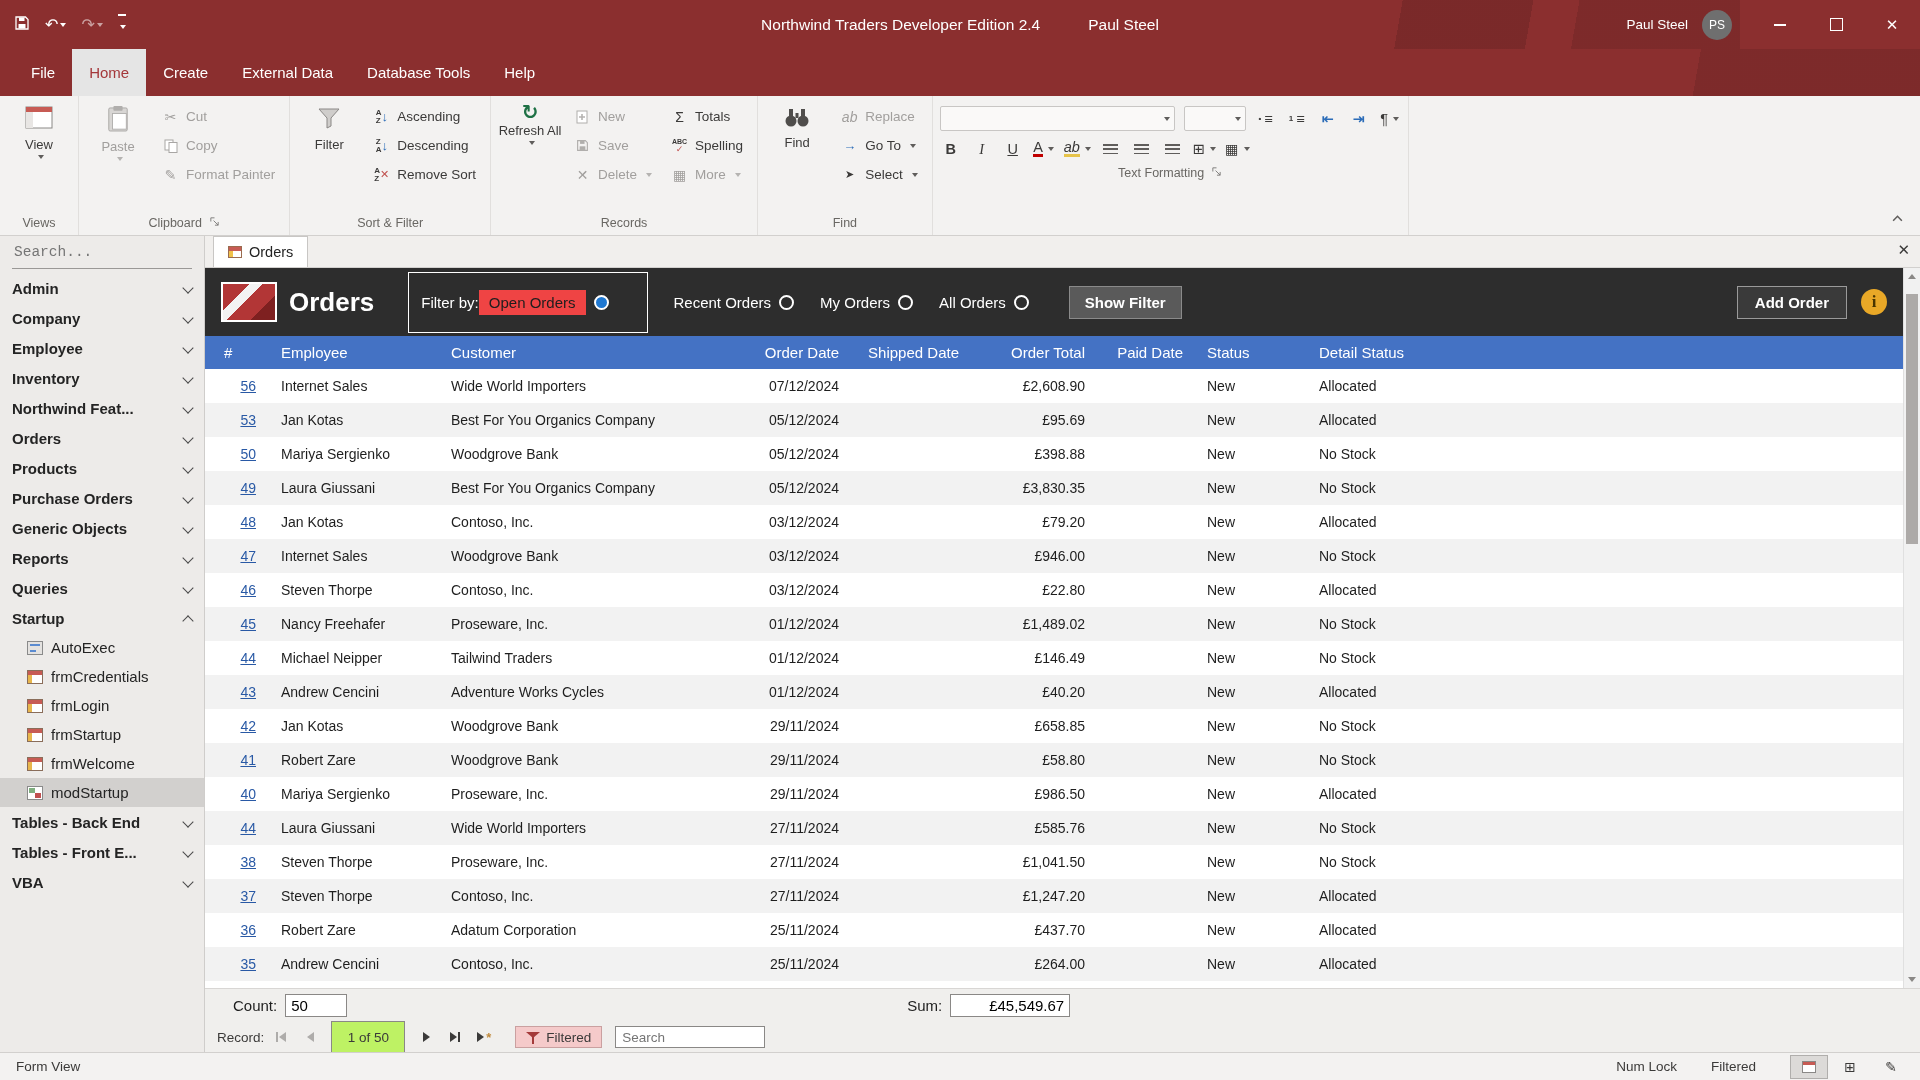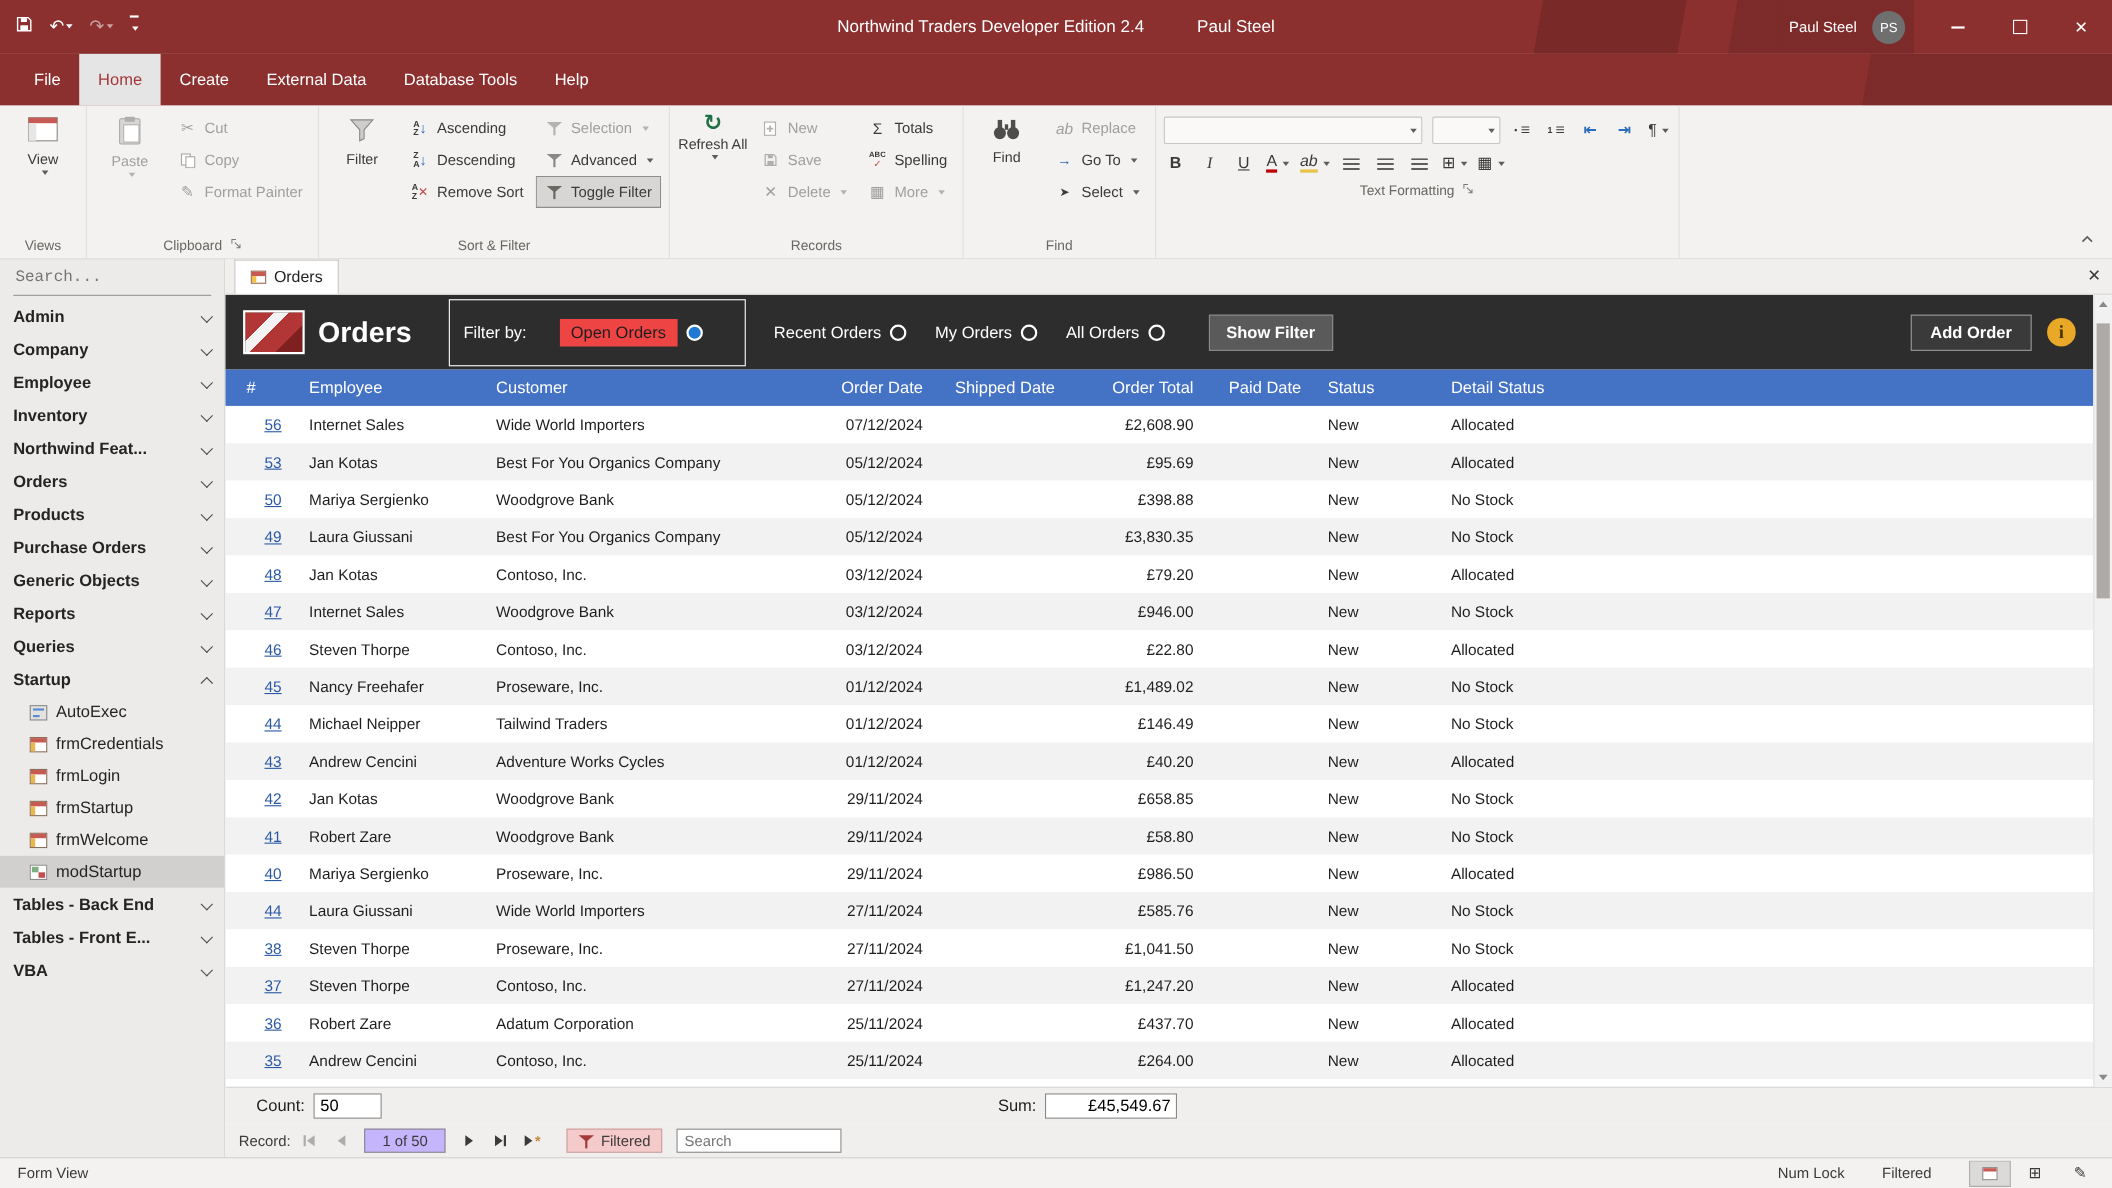--- a/index.html
+++ b/index.html
@@ -90,21 +90,21 @@
   .tabbar{height:32px;background:#f1efed;border-bottom:1px solid #d2d0ce;display:flex;align-items:flex-end;padding-left:8px;box-sizing:border-box;position:relative}
   .doctab{height:31px;background:#fff;border:1px solid #c8c6c4;border-bottom:none;display:flex;align-items:center;gap:7px;padding:0 14px;font-size:14.5px;color:#242424;box-sizing:border-box}
   .tabicon{width:14px;height:12px;position:relative;background:#fff;border:1px solid #9a6b4f;box-sizing:border-box}
   .tabicon::before{content:'';position:absolute;left:0;top:0;right:0;height:3.5px;background:#c75b54}
   .tabicon::after{content:'';position:absolute;left:0;top:3.5px;width:4px;bottom:0;background:#f0c24b}
   .doc-close{position:absolute;right:10px;top:5px;font-size:15px;color:#3b3a39}
   .formheader{height:68px;background:#2d2d2d;display:flex;align-items:center;color:#fff;padding:0 16px;box-sizing:border-box;margin-right:17px}
   .logo{width:56px;height:40px;border:2px solid #fff;box-sizing:border-box;flex:none;margin-right:12px;
         background:linear-gradient(135deg,#b23636 0 30%,#f3f3f3 30% 45%,#b23636 45% 72%,#7e2020 72%)}
   .fh-title{font-size:26px;font-weight:600;margin-right:34px;white-space:nowrap}
-  .filterbox{display:flex;align-items:center;border:1px solid #fff;padding:17px 12px;gap:30px;font-size:15px;white-space:nowrap}
+  .filterbox{display:flex;align-items:center;border:1px solid #fff;padding:17px 12px;gap:0;font-size:15px;white-space:nowrap}
   .fopt{display:flex;align-items:center;gap:8px;margin-right:26px;white-space:nowrap}
   .fopt-label{font-size:15px}
   .fopt-label.onwhite{background:#ef4444;color:#1e1e1e;padding:4px 10px}
   .radio{width:15px;height:15px;border-radius:50%;border:2px solid #fff;box-sizing:border-box;flex:none}
   .radio.sel{background:#1f78d1}
   #opts{display:flex;align-items:center;margin-left:26px}
   .show-filter{margin-left:14px;background:#5a5a5a;border:1px solid #8a8a8a;color:#fff;font-weight:700;font-size:15px;padding:7px 15px;white-space:nowrap}
   .add-order{margin-left:auto;background:#3a3a3a;border:1px solid #9a9a9a;color:#fff;font-weight:700;font-size:15px;padding:7px 17px;white-space:nowrap}
   .info{width:26px;height:26px;border-radius:50%;background:#e9a827;color:#4a3500;display:flex;align-items:center;justify-content:center;font-weight:700;font-family:"Liberation Serif","DejaVu Serif",serif;font-size:17px;margin-left:14px;flex:none}
   
@@ -124,21 +124,21 @@
   .cinput{width:62px;height:23px;border:1px solid #8a8886;background:#fff;font-size:15px;padding:0 5px;font-family:inherit;box-sizing:border-box}
   .sumlab{margin-left:560px}
   .sinput{width:120px;text-align:right}
   .recnav{height:30px;background:#f0efed;display:flex;align-items:center;font-size:13.5px;color:#3b3a39;padding-left:12px;gap:5px;box-sizing:border-box}
   .rnbtn{width:24px;height:22px;display:flex;align-items:center;justify-content:center;gap:1px;color:#3b3a39}
   .rnbtn.dis{color:#aeacaa}
   .tri-r{width:0;height:0;border-top:5px solid transparent;border-bottom:5px solid transparent;border-left:7px solid currentColor}
   .tri-l{width:0;height:0;border-top:5px solid transparent;border-bottom:5px solid transparent;border-right:7px solid currentColor}
   .vbar{width:2px;height:10px;background:currentColor}
   .star{color:#c18a3d;font-weight:700;font-size:13px;margin-left:1px}
-  .posbox{width:74px;height:22px;background:#c4b5fd;border:1px solid #8a8886;display:flex;align-items:center;justify-content:center;box-sizing:border-box;margin:0 4px}
+  .posbox{width:74px;height:32px;background:#bef264;border:1px solid #8a8886;display:flex;align-items:center;justify-content:center;box-sizing:border-box;margin:0 4px}
   .filtered-btn{display:flex;align-items:center;gap:6px;background:#f5caca;border:1px solid #caa0a0;height:22px;padding:0 10px;margin-left:14px;box-sizing:border-box}
   .rsearch{width:150px;height:22px;border:1px solid #8a8886;background:#fff;padding:0 6px;font-size:13.5px;font-family:inherit;box-sizing:border-box;margin-left:8px}
   .statusbar{position:absolute;left:0;bottom:0;width:1920px;height:28px;background:#f3f2f1;border-top:1px solid #d2d0ce;display:flex;align-items:center;font-size:13.5px;color:#3b3a39;padding-left:16px;box-sizing:border-box}
   .sb-right{margin-left:auto;display:flex;align-items:center;gap:34px;padding-right:10px}
   .sb-icons{display:flex;align-items:center;gap:3px}
   .sic{width:38px;height:24px;display:flex;align-items:center;justify-content:center;font-size:14px}
   .sic.active{background:#dcdad8;box-shadow:inset 0 0 0 1px #b0aeac}
   .mini-form{width:14px;height:12px;position:relative;background:#fff;border:1px solid #8a8886;box-sizing:border-box}
   .mini-form::before{content:'';position:absolute;left:0;top:0;right:0;height:3px;background:#c75b54}
   
@@ -283,42 +283,20 @@
           </div>
         <div class="rsm">
             <span class="ic">
               <span class="az">
                 <span>A</span>
                 <span>Z</span>
               </span>
               <span class="arr-red">✕</span>
             </span>
             <span>Remove Sort</span>
-          </div>
-      </div>
-      <div class="rcol">
-        <div class="rsm dis">
-            <span class="ic">
-              <span class="fun" style="color:#b5b3b1"></span>
-            </span>
-            <span>Selection</span>
-            <span class="caret"></span>
-          </div>
-        <div class="rsm">
-            <span class="ic">
-              <span class="fun"></span>
-            </span>
-            <span>Advanced</span>
-            <span class="caret"></span>
-          </div>
-        <div class="rsm pressed">
-            <span class="ic">
-              <span class="fun" style="color:#6b6966"></span>
-            </span>
-            <span>Toggle Filter</span>
           </div>
       </div>
     </div>
     <div class="rglabel">
         <span>Sort &amp; Filter</span>
       </div>
   </div>
 
   <div class="rgroup">
     <div class="rgbody">

